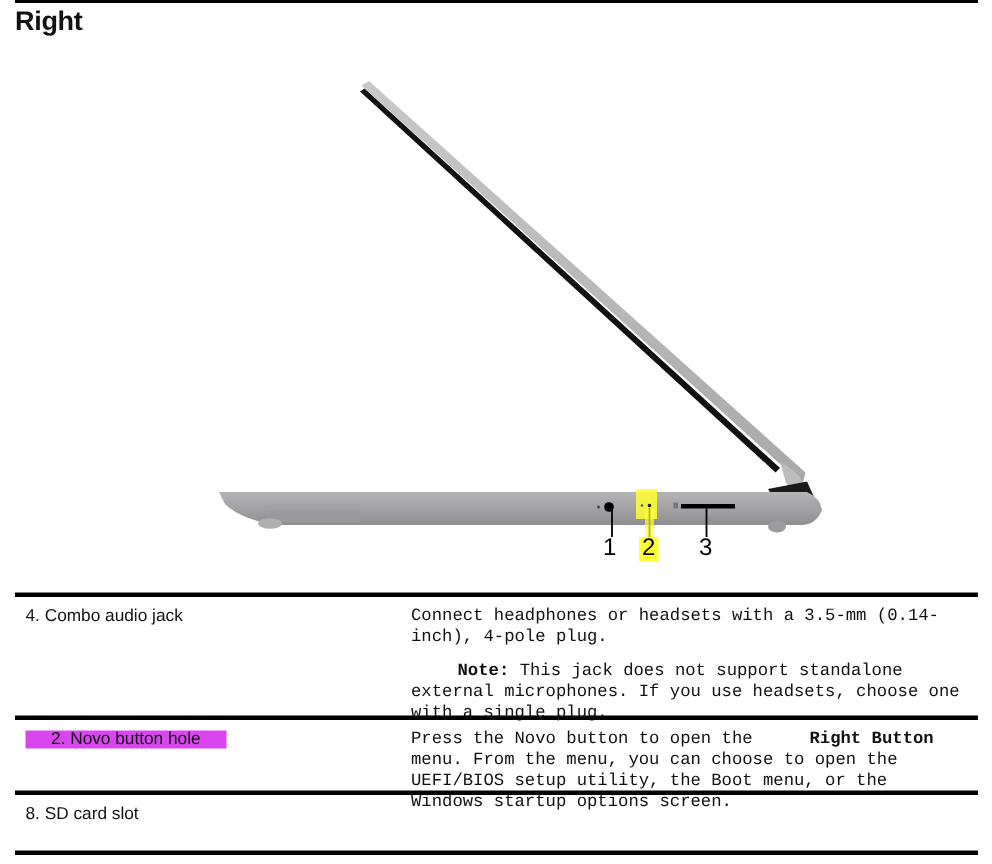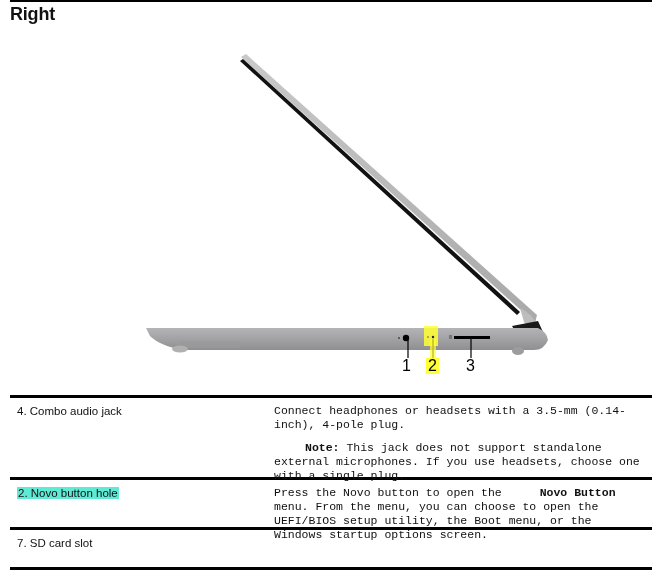--- a/index.html
+++ b/index.html
@@ -10,21 +10,21 @@
   .figure { position: absolute; left: 140px; top: 40px; width: 420px; height: 340px; }
   .callout { position: absolute; font-size: 16px; color: #000; line-height: 16px; }
   .callout.hl { background: #ffff33; padding: 0 2px; }
   .table { position: absolute; left: 10px; top: 395px; width: 642px; }
   .row { display: flex; border-top: 3px solid #000; font-size: 11.5px; line-height: 14px; }
   .row:last-child { border-bottom: 3px solid #000; }
   .cell-a { width: 256px; padding: 6px 0 0 7px; box-sizing: border-box; }
   .cell-b { flex: 1; padding: 6px 12px 6px 8px; font-family: Liberation Mono, monospace; }
   .cell-b p { margin: 0; }
   .cell-b p + p { margin-top: 9px; }
-  .hl-text { background: #5eead4; padding: 0 1px; }
+  .hl-text { background: #d946ef; padding: 0 17px; }
   b { font-weight: bold; padding-left: 31px; }
 </style>
 </head>
 <body>
 
 <div class="top-rule"></div>
 <h2 class="title">Right</h2>
 
 <div class="figure">
   <svg width="420" height="340" viewBox="0 0 420 340">
@@ -74,19 +74,19 @@
   <div class="row" style="height:79px;">
     <div class="cell-a">4. Combo audio jack</div>
     <div class="cell-b">
       <p>Connect headphones or headsets with a 3.5-mm (0.14-inch), 4-pole plug.</p>
       <p><b>Note:</b><span> This jack does not support standalone external microphones. If you use headsets, choose one with a single plug.</span></p>
     </div>
   </div>
   <div class="row" style="height:47px;">
     <div class="cell-a"><span class="hl-text">2. Novo button hole</span></div>
     <div class="cell-b">
-      <p><span>Press the Novo button to open the </span><b>Novo Button</b><span> menu. From the menu, you can choose to open the UEFI/BIOS setup utility, the Boot menu, or the Windows startup options screen.</span></p>
+      <p><span>Press the Novo button to open the </span><b>Right Button</b><span> menu. From the menu, you can choose to open the UEFI/BIOS setup utility, the Boot menu, or the Windows startup options screen.</span></p>
     </div>
   </div>
   <div class="row" style="height:37px;">
-    <div class="cell-a">7. SD card slot</div>
+    <div class="cell-a">8. SD card slot</div>
   </div>
 </div>
 
 </body></html>

